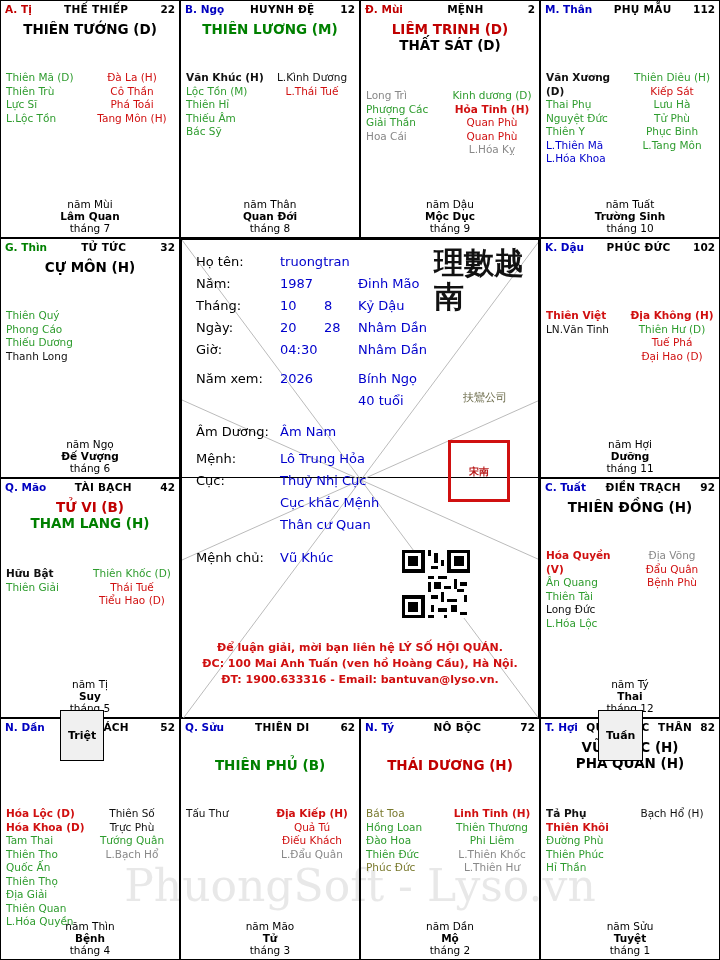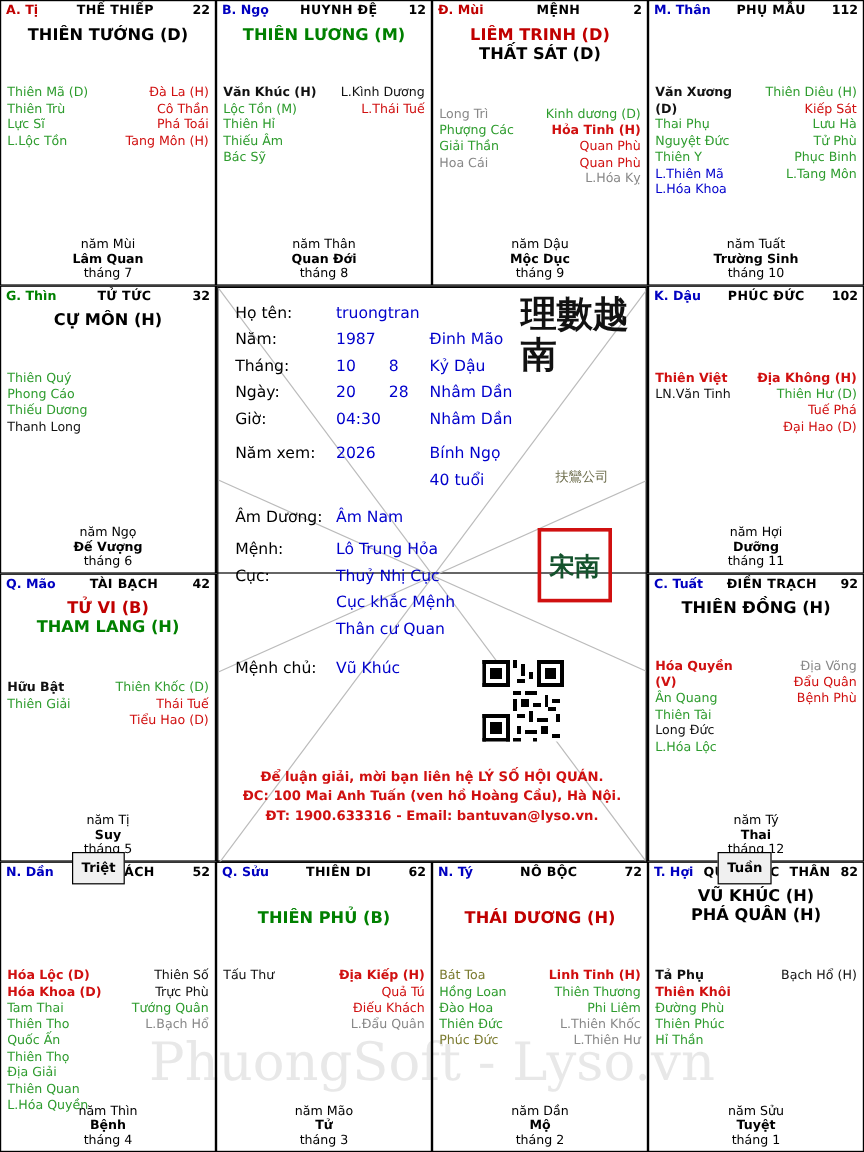--- a/index.html
+++ b/index.html
@@ -47,21 +47,21 @@
   .chinh .r{color:#c00000;}
   .chinh .k{color:#000;}
   .stars{
     position:absolute;
     top:70px;left:0;right:0;
     display:flex;
     padding:0 5px;
     box-sizing:border-box;
   }
   .stars .col{flex:1;line-height:13.5px;font-size:10.5px;}
-  .stars .col.right{text-align:right;}
+  .stars .col.right{text-align:center;}
   .s-green{color:#2e9c2e;}
   .s-red{color:#d01010;}
   .s-blue{color:#0000cc;}
   .s-black{color:#111;}
   .s-grey{color:#888;}
   .s-olive{color:#7a7a2e;}
   .s-bold{font-weight:bold;}
   .foot{
     position:absolute;bottom:3px;left:0;right:0;
     display:flex;justify-content:space-between;align-items:center;
@@ -97,23 +97,23 @@
   .calg2{
     position:absolute;right:18px;top:150px;
     width:70px;text-align:center;
     color:#6b6b4a;font-size:11px;line-height:15px;
     font-family:"DejaVu Serif","Liberation Serif",serif;
   }
   .seal{
     position:absolute;right:28px;top:200px;
     width:56px;height:56px;
     border:3px solid #d01010;
-    color:#14532d;
+    color:#b91c1c;
     font-family:"DejaVu Serif","Liberation Serif",serif;
-    font-size:21px;font-weight:bold;
+    font-size:10px;font-weight:bold;
     display:flex;align-items:center;justify-content:center;
     line-height:15px;text-align:left;
   }
   .qr{
     position:absolute;left:220px;top:310px;
     width:68px;height:68px;
   }
   .contact{
     position:absolute;left:0;right:0;bottom:30px;
     text-align:center;color:#d01010;font-size:11px;line-height:16px;font-weight:bold;
@@ -125,21 +125,21 @@
     color:rgba(150,150,150,0.22);
     font-family:"DejaVu Serif","Liberation Serif",serif;
     pointer-events:none;
     white-space:nowrap;
   }
   .tag{
     position:absolute;
     border:1px solid #000;
     background:#f0f0f0;
     font-size:11px;font-weight:bold;
-    padding:6px 7px;
+    padding:18px 7px;
   }
   .tag.triet{left:60px;top:710px;}
   .tag.tuan{left:598px;top:710px;}
 </style>
 </head>
 <body>
 
 <div class="watermark">PhuongSoft - Lyso.vn</div>
 
 <div class="grid">

